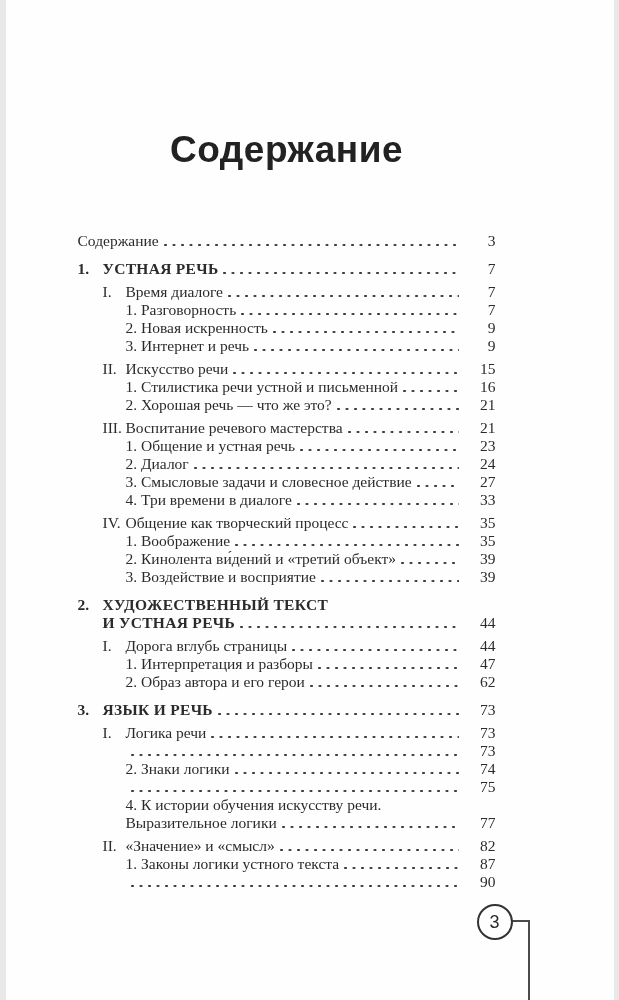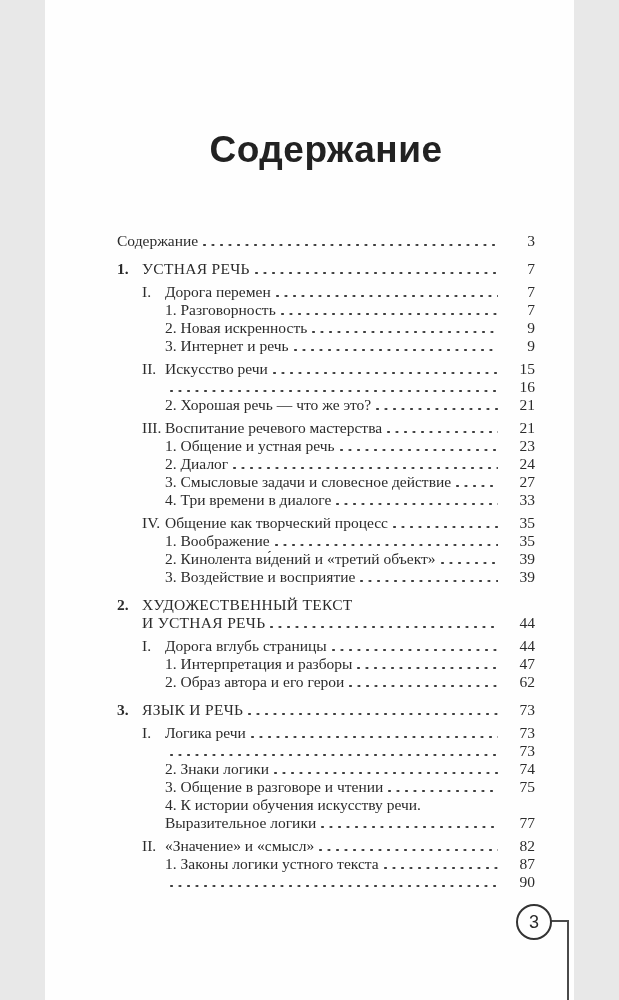--- a/index.html
+++ b/index.html
@@ -1,19 +1,19 @@
 <!DOCTYPE html>
 <html lang="ru"><head>
 <meta charset="utf-8">
 <style>
   * { margin: 0; padding: 0; box-sizing: border-box; }
   html, body { background: #e8e8e8; }
   .page {
     position: relative;
-    width: 529px;
+    width: 608px;
     height: 1000px;
     background: #fefefe;
     overflow: hidden;
     font-family: "Liberation Serif", serif;
     color: #2b2b2b;
     margin: 0 auto;
   }
   .doc-title {
     margin-top: 128px;
     margin-left: 72px;
@@ -34,21 +34,21 @@
   }
   .row {
     display: flex;
     align-items: baseline;
     line-height: 18px;
   }
   .row.first.lv-chapter { margin-top: 10px; }
   .row.first.lv-roman   { margin-top: 5px; }
   .num  { flex: none; }
   .lv-chapter .num { width: 25px; font-weight: 700; }
-  .lv-chapter .text { font-weight: 400; letter-spacing: 0.3px; }
+  .lv-chapter .text { font-weight: 700; letter-spacing: 0.3px; }
   .lv-roman { padding-left: 25px; }
   .lv-roman .num { width: 23px; }
   .lv-sub { padding-left: 48px; }
   .text { white-space: nowrap; }
   .leader {
     flex: 1 1 auto;
     min-width: 10px;
     align-self: flex-end;
     height: 4px;
     margin: 0 3px 3px 5px;
@@ -110,21 +110,21 @@
         <span class="pg">3</span>
       </div>
       <div class="row lv-chapter first">
         <span class="num">1.</span>
         <span class="text">УСТНАЯ РЕЧЬ</span>
         <span class="leader"></span>
         <span class="pg">7</span>
       </div>
       <div class="row lv-roman first">
         <span class="num">I.</span>
-        <span class="text">Дорога перемен</span>
+        <span class="text">Время диалоге</span>
         <span class="leader"></span>
         <span class="pg">7</span>
       </div>
       <div class="row lv-sub first">
         <span class="text">1. Разговорность</span>
         <span class="leader"></span>
         <span class="pg">7</span>
       </div>
       <div class="row lv-sub first">
         <span class="text">2. Новая искренность</span>
@@ -136,20 +136,21 @@
         <span class="leader"></span>
         <span class="pg">9</span>
       </div>
       <div class="row lv-roman first">
         <span class="num">II.</span>
         <span class="text">Искусство речи</span>
         <span class="leader"></span>
         <span class="pg">15</span>
       </div>
       <div class="row lv-sub first">
+        <span class="text">1. Стилистика речи устной и письменной</span>
         <span class="leader"></span>
         <span class="pg">16</span>
       </div>
       <div class="row lv-sub first">
         <span class="text">2. Хорошая речь — что же это?</span>
         <span class="leader"></span>
         <span class="pg">21</span>
       </div>
       <div class="row lv-roman first">
         <span class="num">III.</span>
@@ -239,21 +240,20 @@
       <div class="row lv-sub first">
         <span class="leader"></span>
         <span class="pg">73</span>
       </div>
       <div class="row lv-sub first">
         <span class="text">2. Знаки логики</span>
         <span class="leader"></span>
         <span class="pg">74</span>
       </div>
       <div class="row lv-sub first">
-        <span class="text">3. Общение в разговоре и чтении</span>
         <span class="leader"></span>
         <span class="pg">75</span>
       </div>
       <div class="row lv-sub first">
         <span class="text">4. К истории обучения искусству речи.</span>
       </div>
       <div class="row lv-sub cont">
         <span class="text">Выразительное логики</span>
         <span class="leader"></span>
         <span class="pg">77</span>

